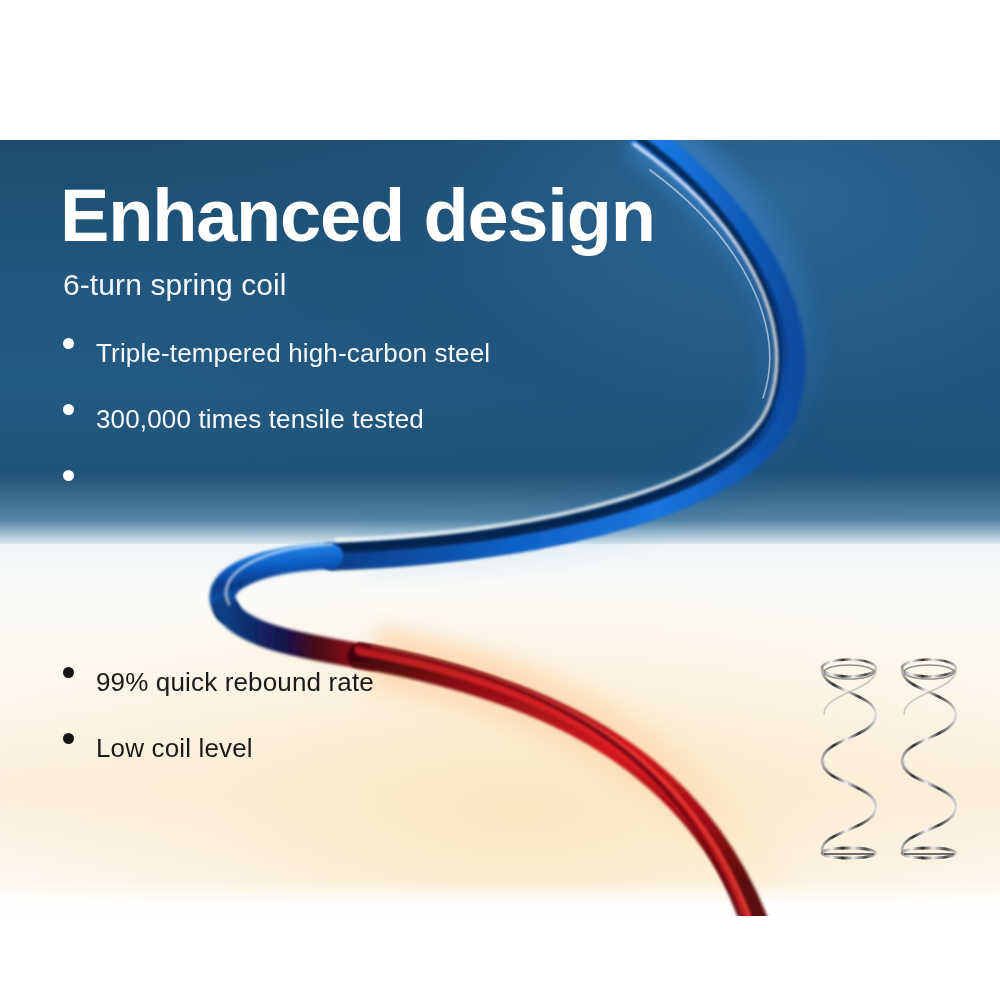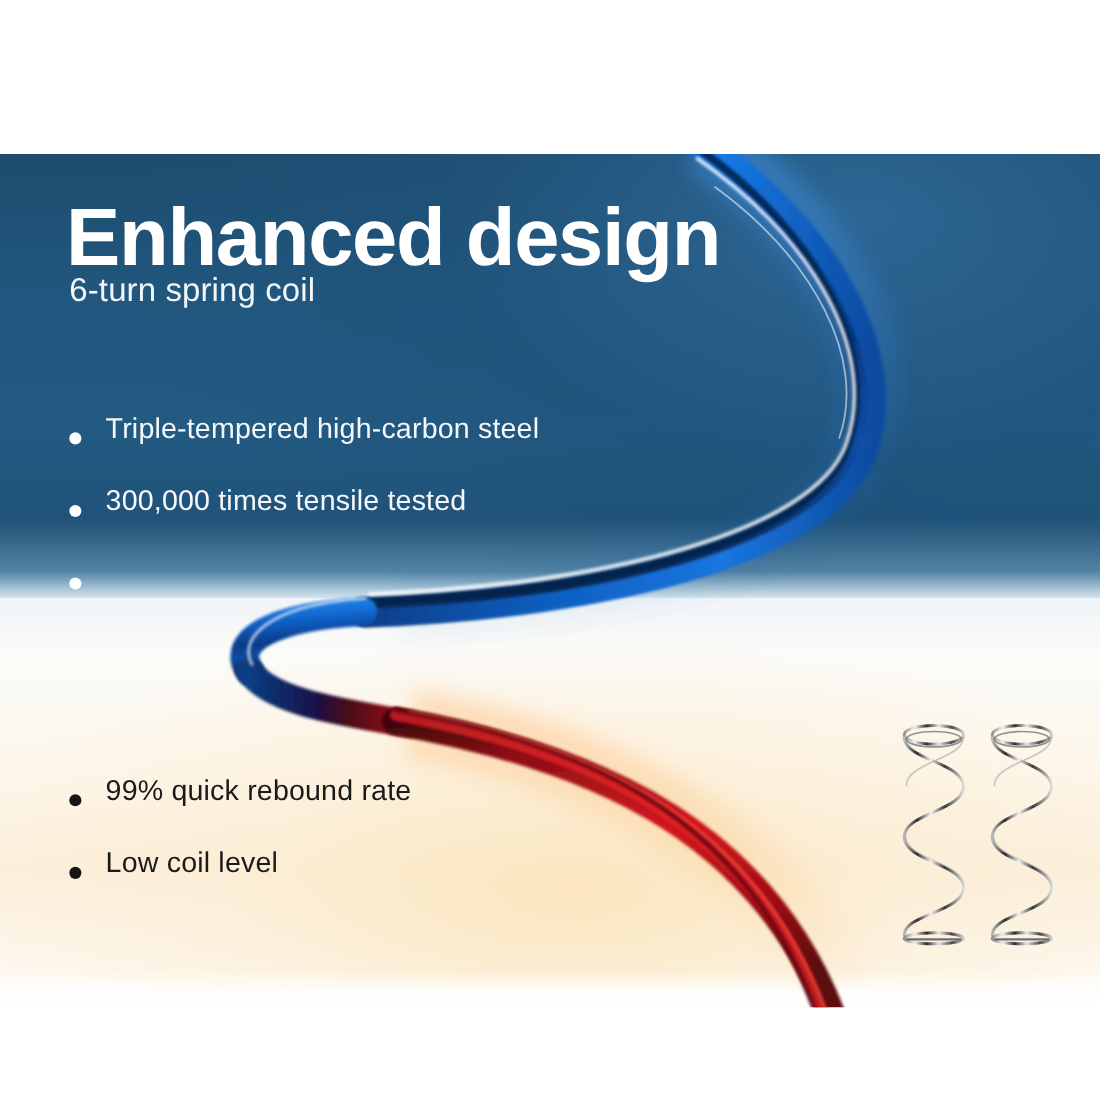--- a/index.html
+++ b/index.html
@@ -107,38 +107,38 @@
     color: #ffffff;
     font-size: 74px;
     line-height: 80px;
     font-weight: bold;
     letter-spacing: -1.2px;
     white-space: nowrap;
   }
   .subhead {
     position: absolute;
     left: 63px;
-    top: 108px;
+    top: 128px;
     color: #f2f6f9;
     font-size: 30px;
     line-height: 34px;
     font-weight: normal;
     letter-spacing: 0.1px;
     white-space: nowrap;
   }
 
   .bullet-group {
     position: absolute;
   }
   .bullets-top { left: 63px; top: 198px; }
   .bullets-bottom { left: 63px; top: 527px; }
 
   .bullet-row {
     display: flex;
-    align-items: flex-end;
+    align-items: flex-start;
     height: 66px;
     white-space: nowrap;
   }
   .dot {
     width: 11px;
     height: 11px;
     border-radius: 50%;
     flex: 0 0 auto;
     margin-right: 22px;
   }

